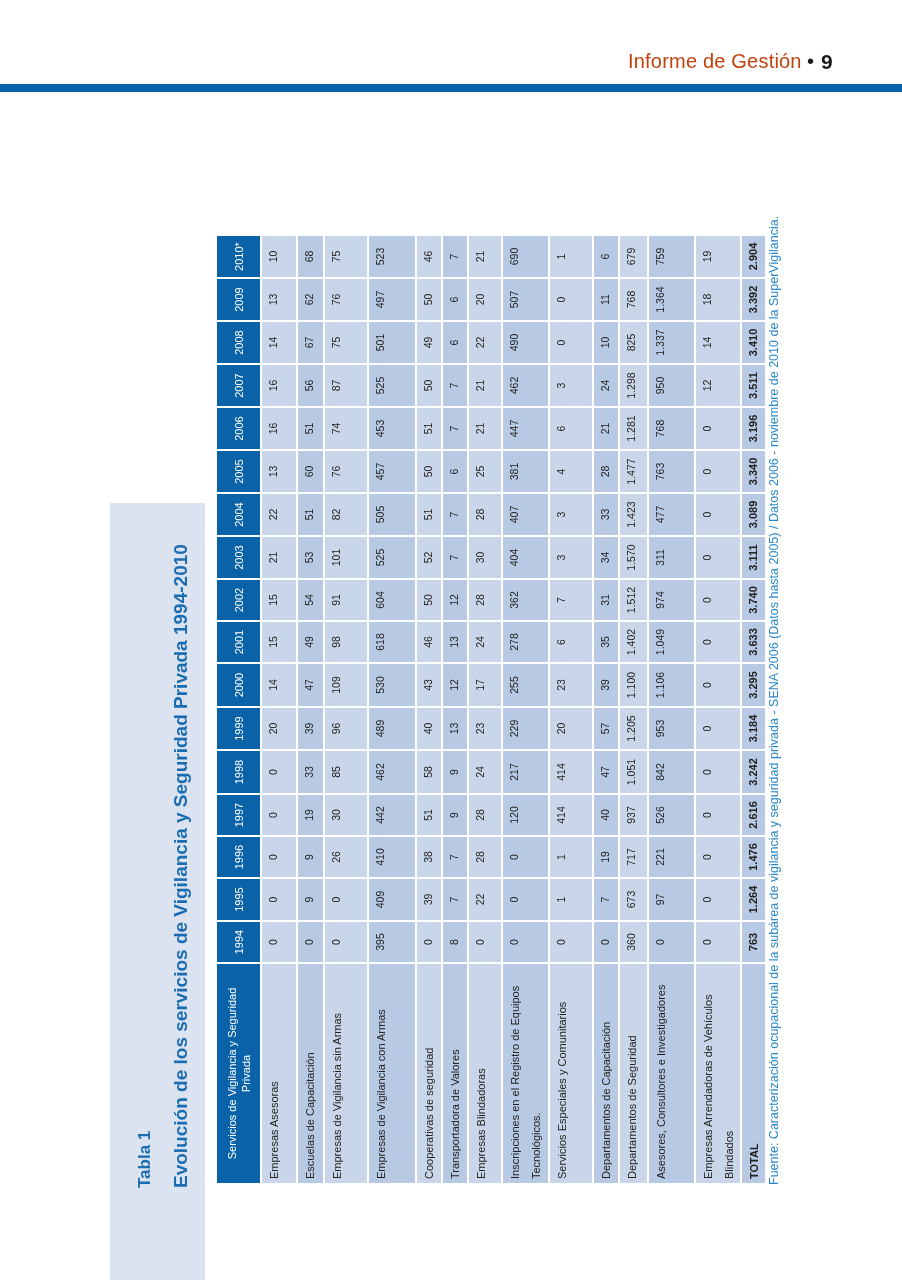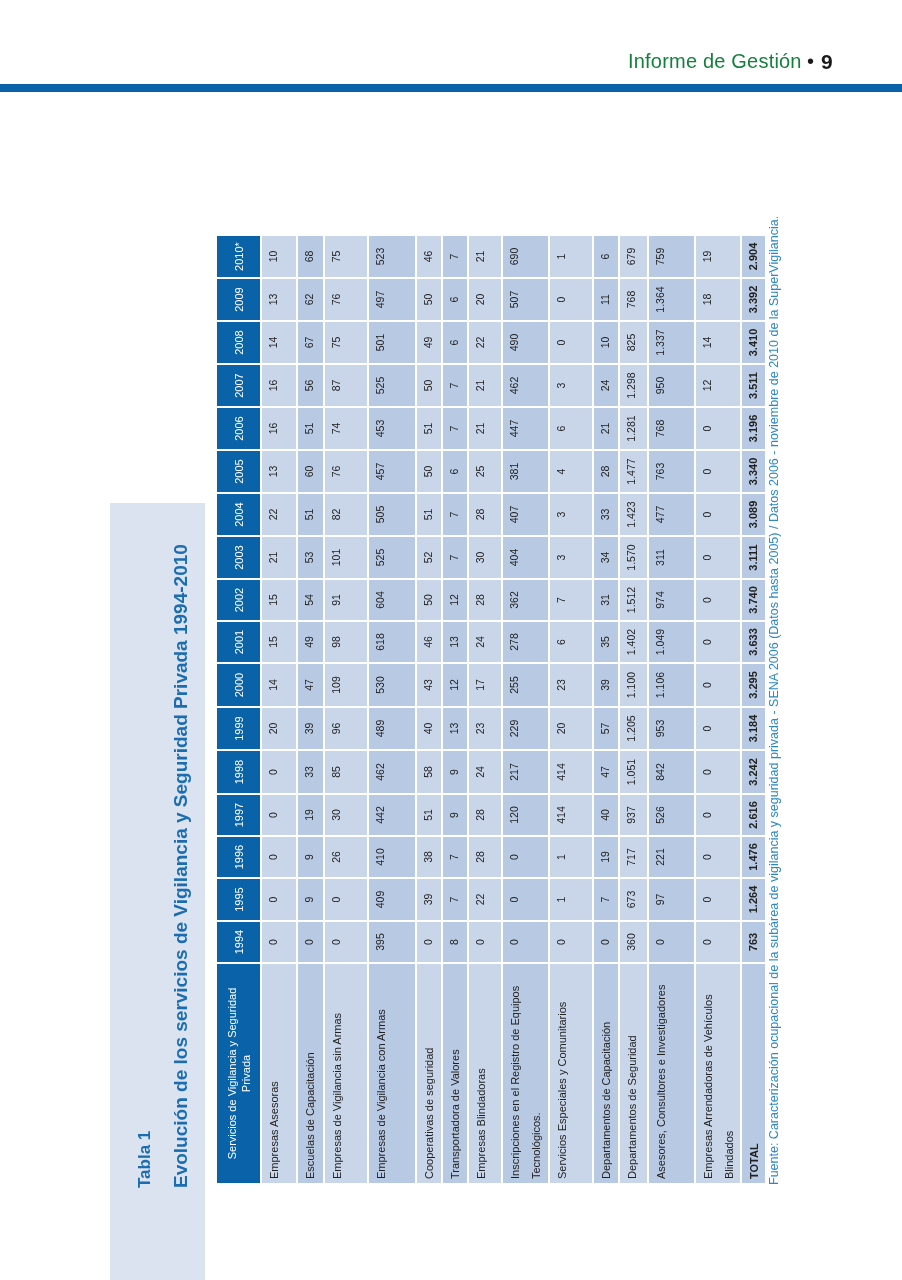--- a/index.html
+++ b/index.html
@@ -2,21 +2,21 @@
 <html><head>
 <meta charset="utf-8">
 <style>
   html, body { margin: 0; padding: 0; }
   body {
     width: 902px; height: 1280px; position: relative; overflow: hidden;
     background: #ffffff;
     font-family: "Liberation Sans", "DejaVu Sans", sans-serif;
   }
   .page-header { position: absolute; left: 0; top: 0; width: 902px; height: 100px; }
-  .page-header .title { position: absolute; left: 628px; top: 50px; font-size: 20px; color: #15803d; letter-spacing: 0.2px; }
+  .page-header .title { position: absolute; left: 628px; top: 50px; font-size: 20px; color: #c2410c; letter-spacing: 0.2px; }
   .page-header .bullet { position: absolute; left: 807px; top: 50px; font-size: 20px; color: #1a1a1a; }
   .page-header .num { position: absolute; left: 821px; top: 50px; font-size: 21px; font-weight: bold; color: #1a1a1a; }
   .rule { position: absolute; left: 0; top: 84px; width: 902px; height: 8px; background: #0a63a8; }
 
   .sidebar-band {
     position: absolute; left: 110px; top: 503px; width: 95px; height: 777px;
     background: #dbe3f0;
   }
 
   

